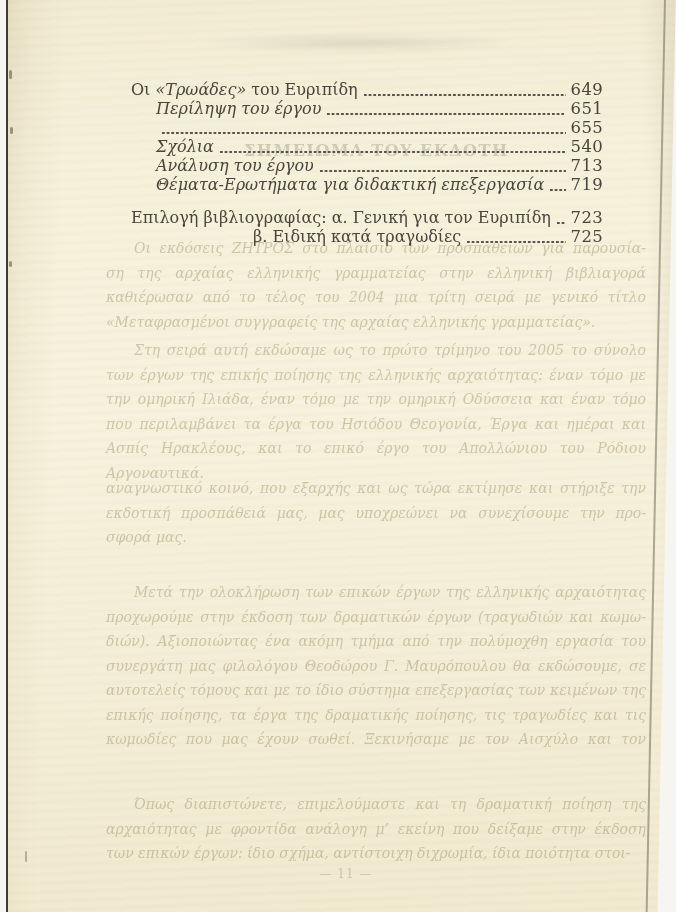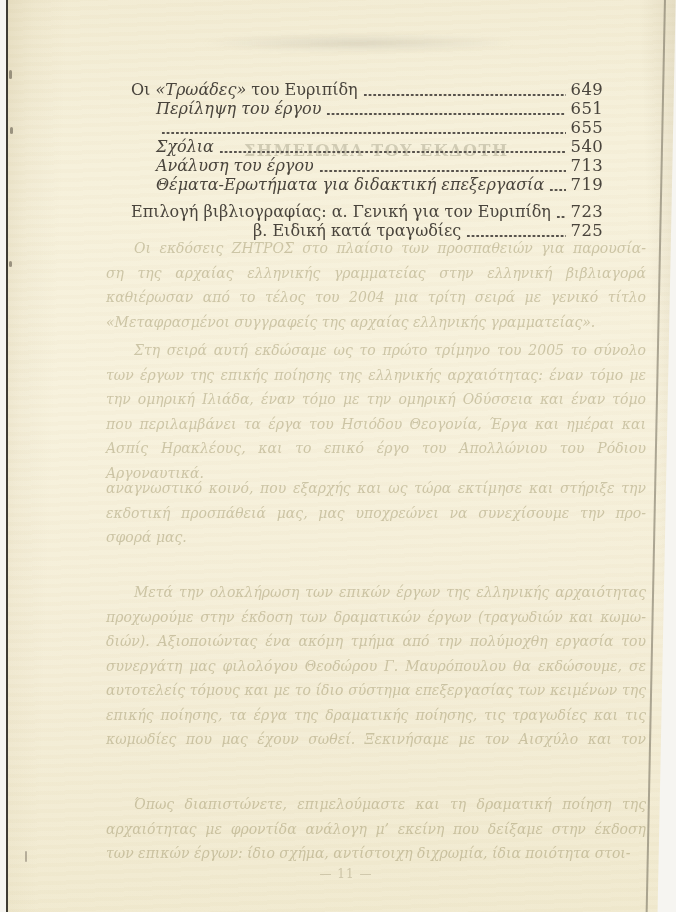--- a/index.html
+++ b/index.html
@@ -49,21 +49,21 @@
   .bline{text-align:justify;text-align-last:justify;white-space:normal;}
   .bline.blast{text-align-last:left;}
   .bline.bind{text-indent:28px;}
   .bleed-pagenum{
     position:absolute;left:98px;top:867px;width:480px;text-align:center;
     font-size:12px;color:rgba(128,118,82,0.32);filter:blur(0.6px);letter-spacing:1px;
   }
   
   .toc{position:absolute;left:123px;top:80px;width:472px;color:#49443c;}
   .toc-row{display:flex;align-items:baseline;height:19px;font-size:16px;white-space:nowrap;}
-  .toc-row.gap{margin-top:8px;}
+  .toc-row.gap{margin-top:14px;}
   .toc-row.ind1{padding-left:25px;}
   .toc-row.ind2{padding-left:122px;}
   .toc-label .it{font-style:italic;}
   .leader{
     flex:1;align-self:flex-end;height:4px;margin:0 1px 2px 5px;
     background-image:radial-gradient(circle, #55504a 1.05px, rgba(0,0,0,0) 1.35px);
     background-size:4.7px 4px;background-repeat:repeat-x;background-position:left bottom;
   }
   .toc-num{width:36px;text-align:right;font-size:16.5px;letter-spacing:0.3px;}
 </style>

